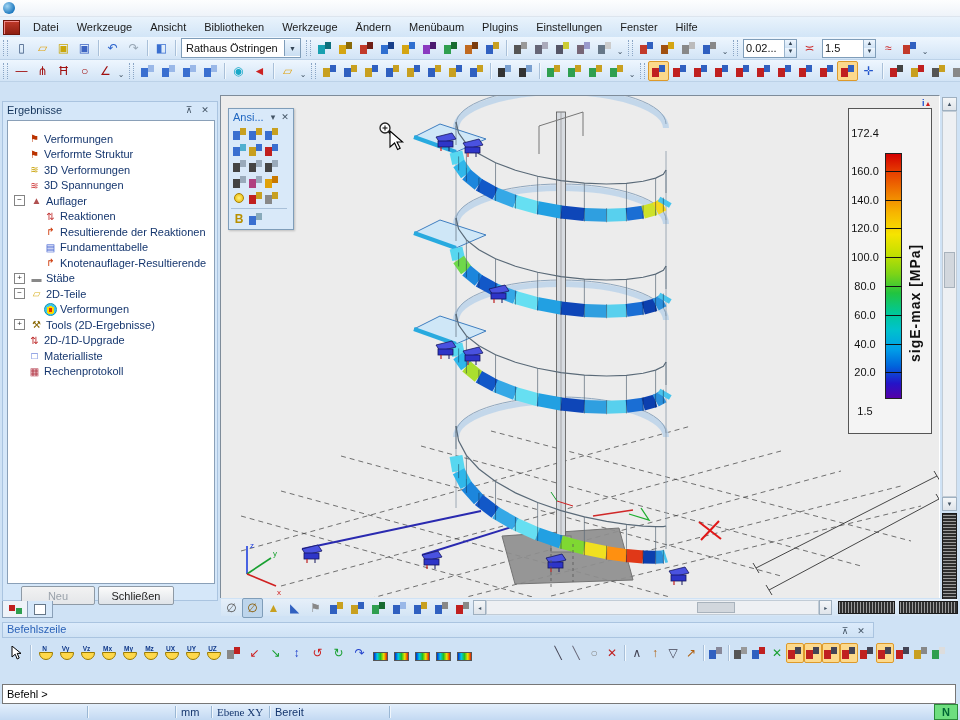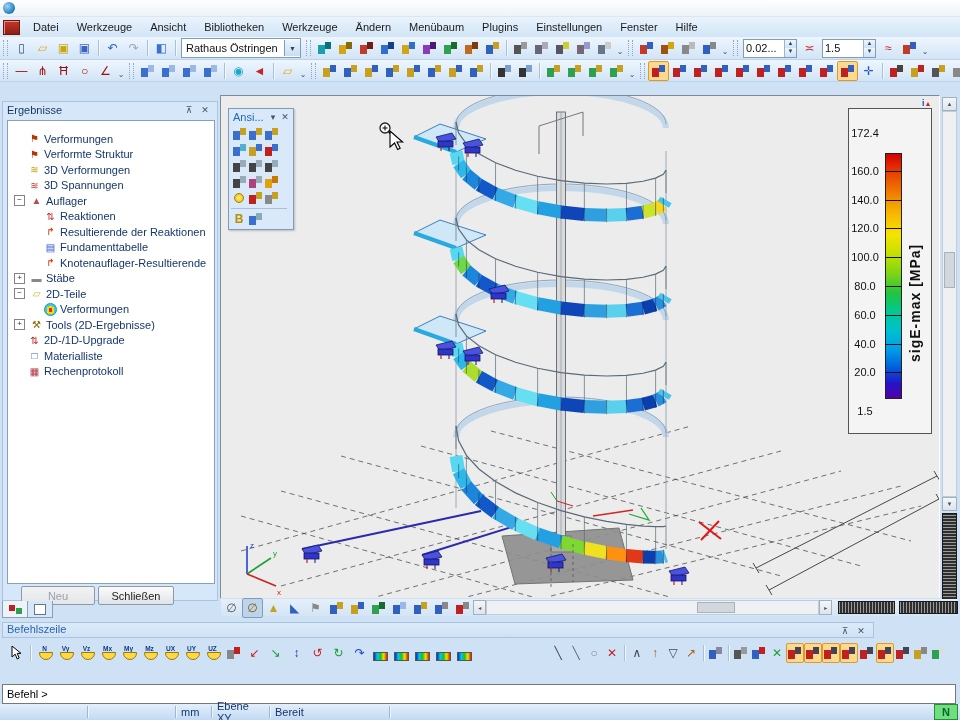--- a/index.html
+++ b/index.html
@@ -1114,16 +1114,16 @@
     </span>
   </div>
 <div id="cmd-input" class="abs">
   <span>Befehl &gt;</span>
 </div>
 
 <div id="statusbar" class="abs">
   <span class="scell" style="width: 88px;"></span>
     <span class="scell" style="width: 88px;"></span>
     <span class="scell" style="width: 36px;">mm</span>
-    <span class="scell" style="width: 58px;">Ebene XY</span>
+    <span class="scell" style="width: 58px; font-family: Liberation Serif, serif;">Ebene XY</span>
     <span class="scell" style="width: 120px;">Bereit</span>
     <span id="nbox">N</span>
 </div>
 
 </body></html>

